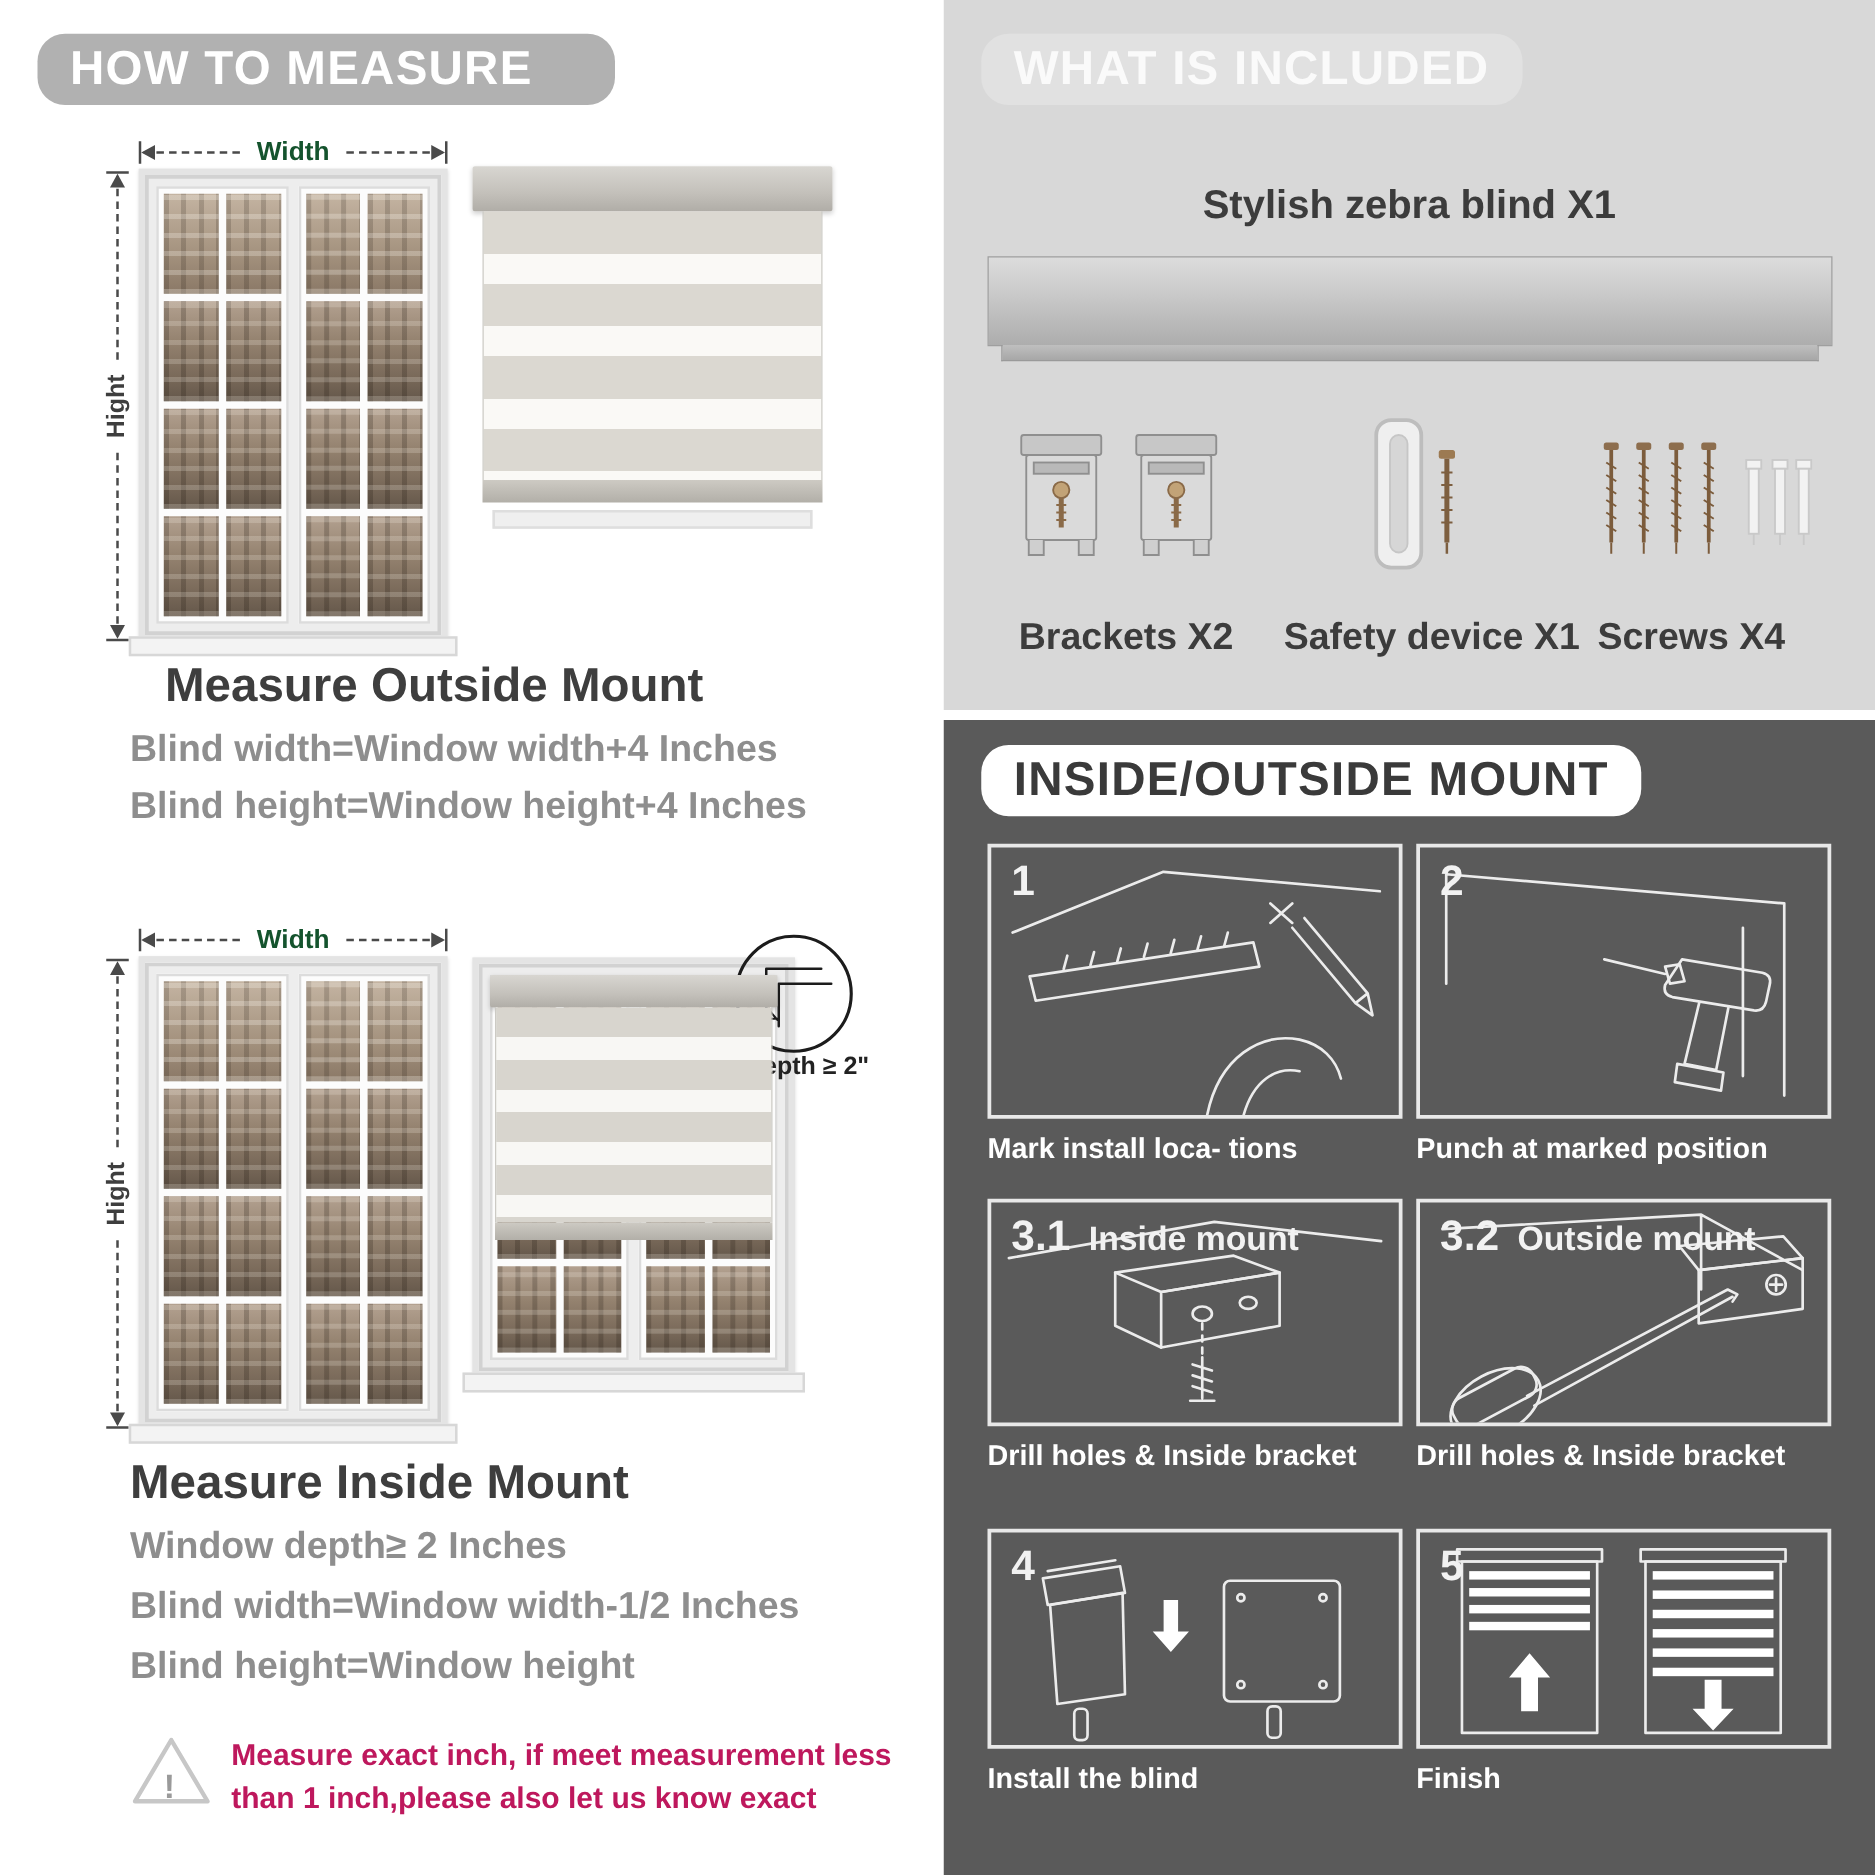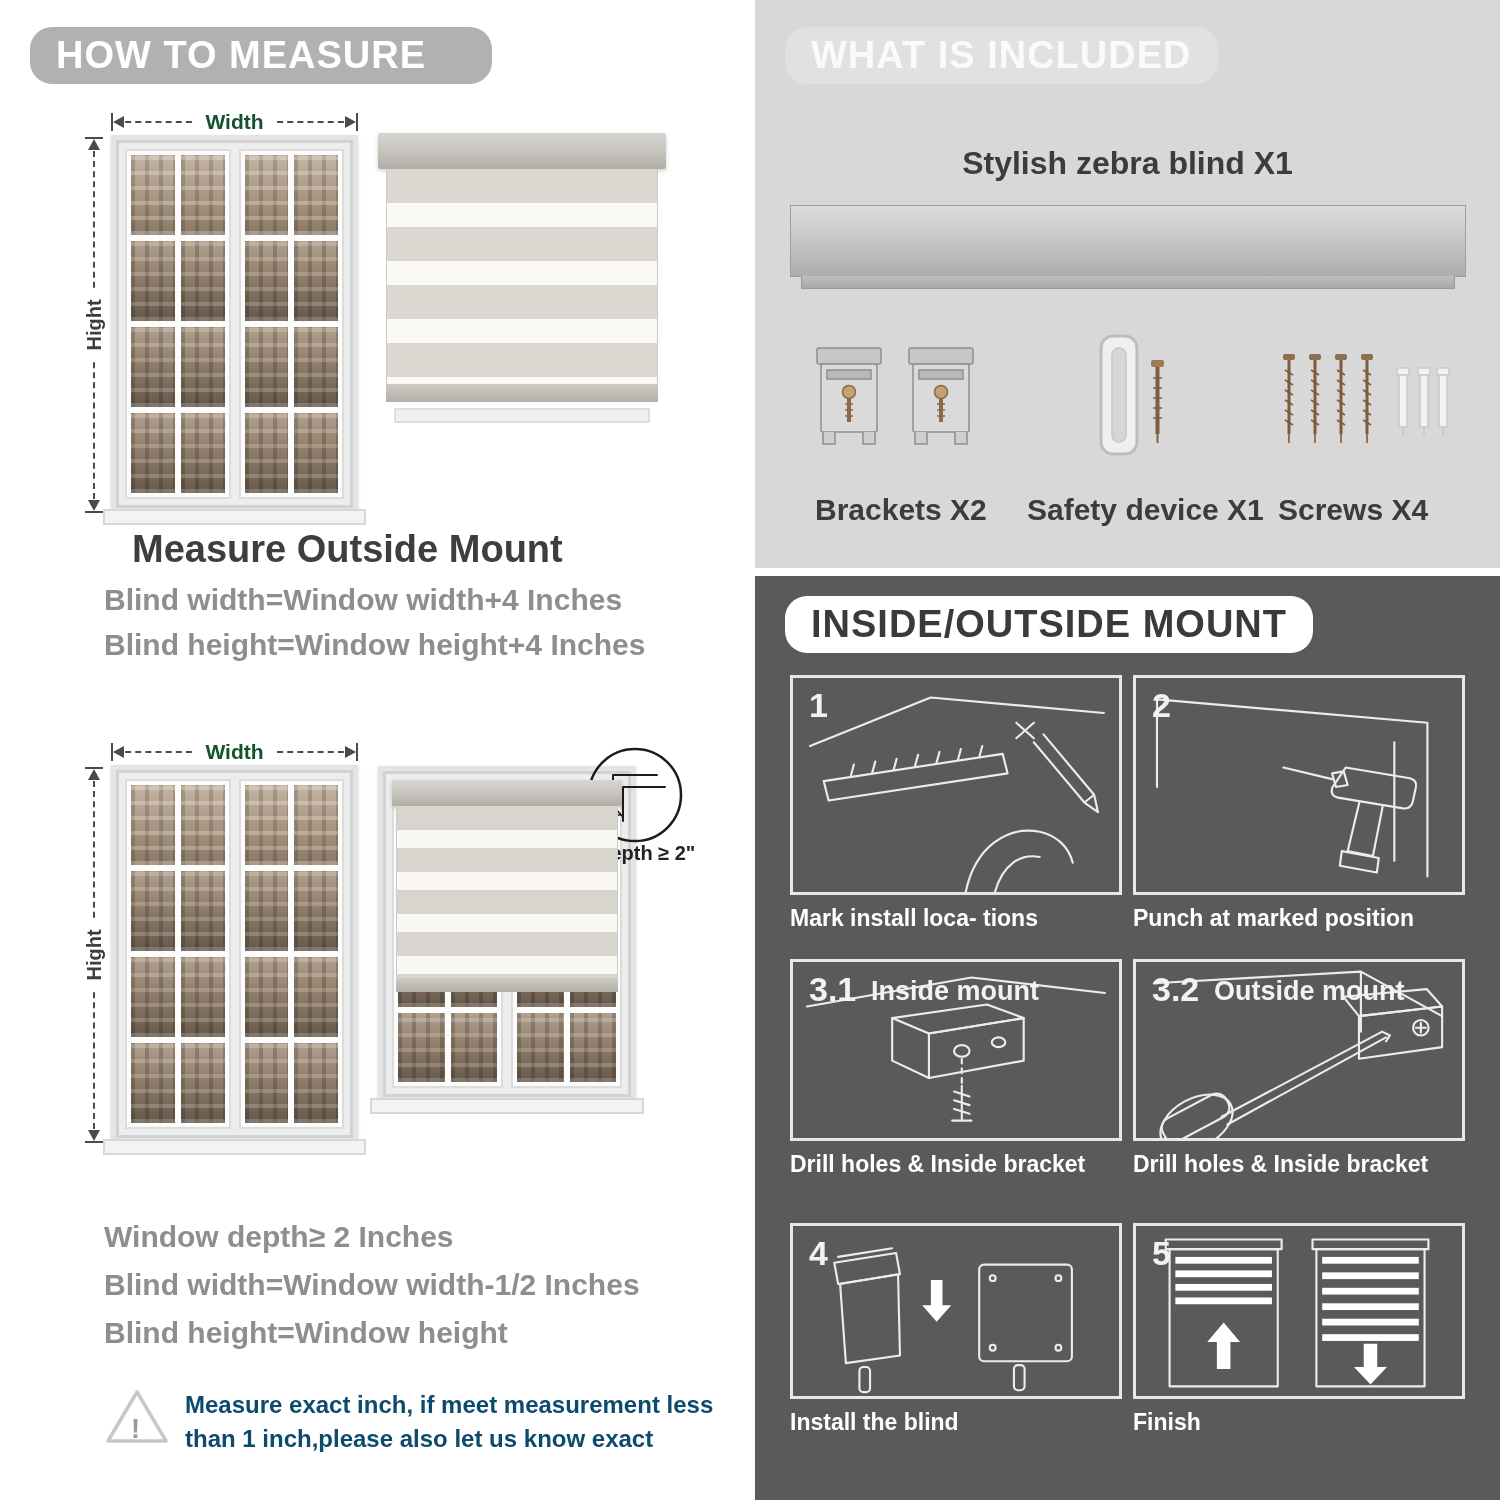--- a/index.html
+++ b/index.html
@@ -64,21 +64,21 @@
 
   .blind-over{position:absolute;left:9px;right:9px;top:9px;height:212px;display:flex;flex-direction:column;z-index:3;}
   .blind-over .b-rail{height:26px;}
   .blind-over .b-body{margin:0 4px;background:repeating-linear-gradient(180deg,#d8d5ce 0 24px,#f8f7f4 24px 42px);}
   .blind-over .b-bottom{margin:0 4px;height:14px;}
 
   .depth-label{position:absolute;font-size:20px;font-weight:bold;color:#222;}
 
   
   .warn-mark{position:absolute;font-size:27px;font-weight:bold;color:#9a9a9a;}
-  .warn-line{font-size:24px;font-weight:bold;color:#0c4a6e;line-height:34px;white-space:nowrap;}
+  .warn-line{font-size:24px;font-weight:bold;color:#be185d;line-height:34px;white-space:nowrap;}
 
   
   .right-top{position:absolute;left:755px;top:0;width:745px;height:568px;background:#d8d8d8;}
   .right-bottom{position:absolute;left:755px;top:576px;width:745px;height:924px;background:#5a5a5a;}
 
   .blind-label{position:absolute;left:0;top:145px;width:745px;text-align:center;font-size:32px;font-weight:bold;color:#3c3c3c;}
   .headrail{position:absolute;left:35px;top:205px;width:676px;height:72px;
             background:linear-gradient(180deg,#dcdcdc 0%,#c8c8c8 45%,#adadad 100%);border:1px solid #9f9f9f;box-sizing:border-box;}
   .headrail::after{content:"";position:absolute;left:10px;right:10px;top:100%;height:13px;
             background:linear-gradient(180deg,#bfbfbf,#a7a7a7);border:1px solid #9a9a9a;border-top:none;box-sizing:border-box;}
@@ -234,20 +234,21 @@
     </div>
 
     <svg class="abs depth-svg" style="left:585px;top:745px;" width="100" height="100" viewBox="0 0 100 100">
       <circle cx="50" cy="50" r="46" stroke-width="2.5"></circle>
       <path d="M28,66 L28,30 L72,30" stroke-width="2"></path>
       <path d="M38,76 L38,42 L80,42" stroke-width="2"></path>
       <path d="M31,64 L37,71 M29,70 L38,70 M29,70 L29,62" stroke-width="1.6"></path>
     </svg>
     <div class="depth-label" style="left:596px;top:842px;">Depth ≥ 2"</div>
 
+    <div class="h1 abs" style="left:104px;top:1165px;">Measure Inside Mount</div>
     <div class="body-line abs" style="left:104px;top:1220px;">Window depth≥ 2 Inches</div>
     <div class="body-line abs" style="left:104px;top:1268px;">Blind width=Window width-1/2 Inches</div>
     <div class="body-line abs" style="left:104px;top:1316px;">Blind height=Window height</div>
 
     <svg class="abs" style="left:103px;top:1386px;" width="68" height="62" viewBox="0 0 68 62">
       <path d="M34,6 L63,55 L5,55 Z" fill="none" stroke="#c7c7c7" stroke-width="3.5" stroke-linejoin="round"></path>
     </svg>
     <span class="warn-mark" style="left:131px;top:1414px;">!</span>
     <div class="abs" style="left:185px;top:1388px;">
       <div class="warn-line">Measure exact inch, if meet measurement less</div>

